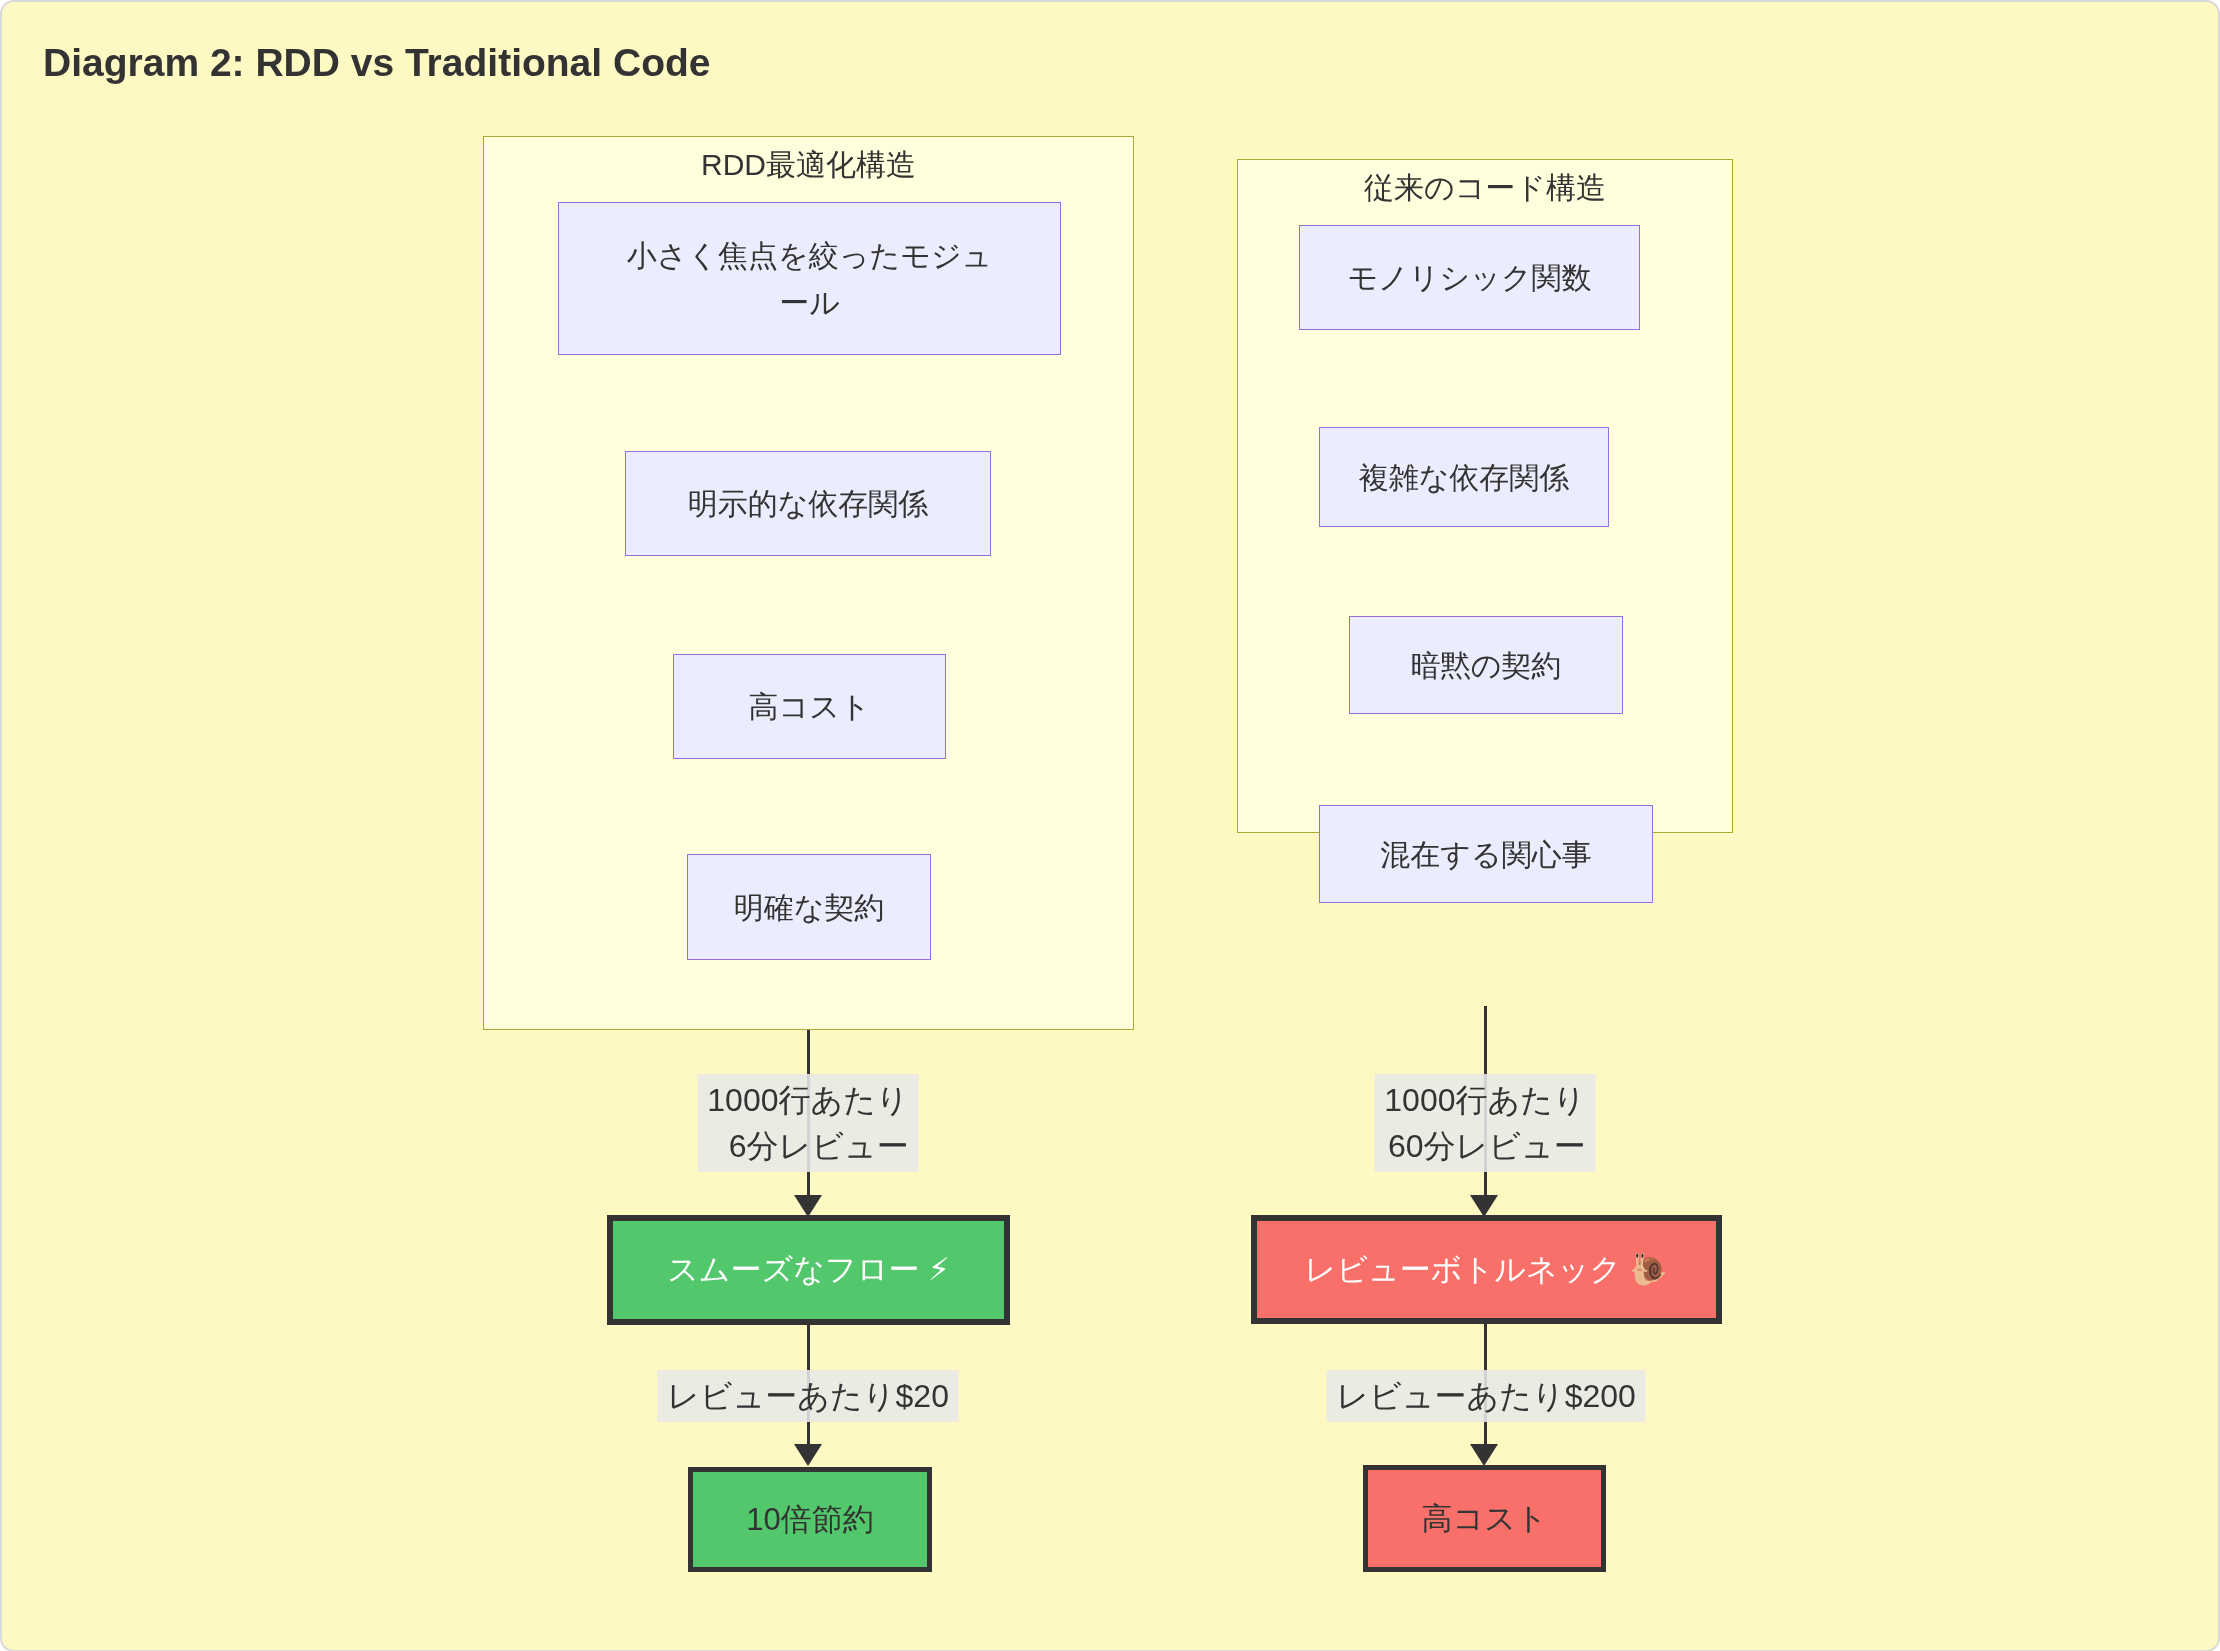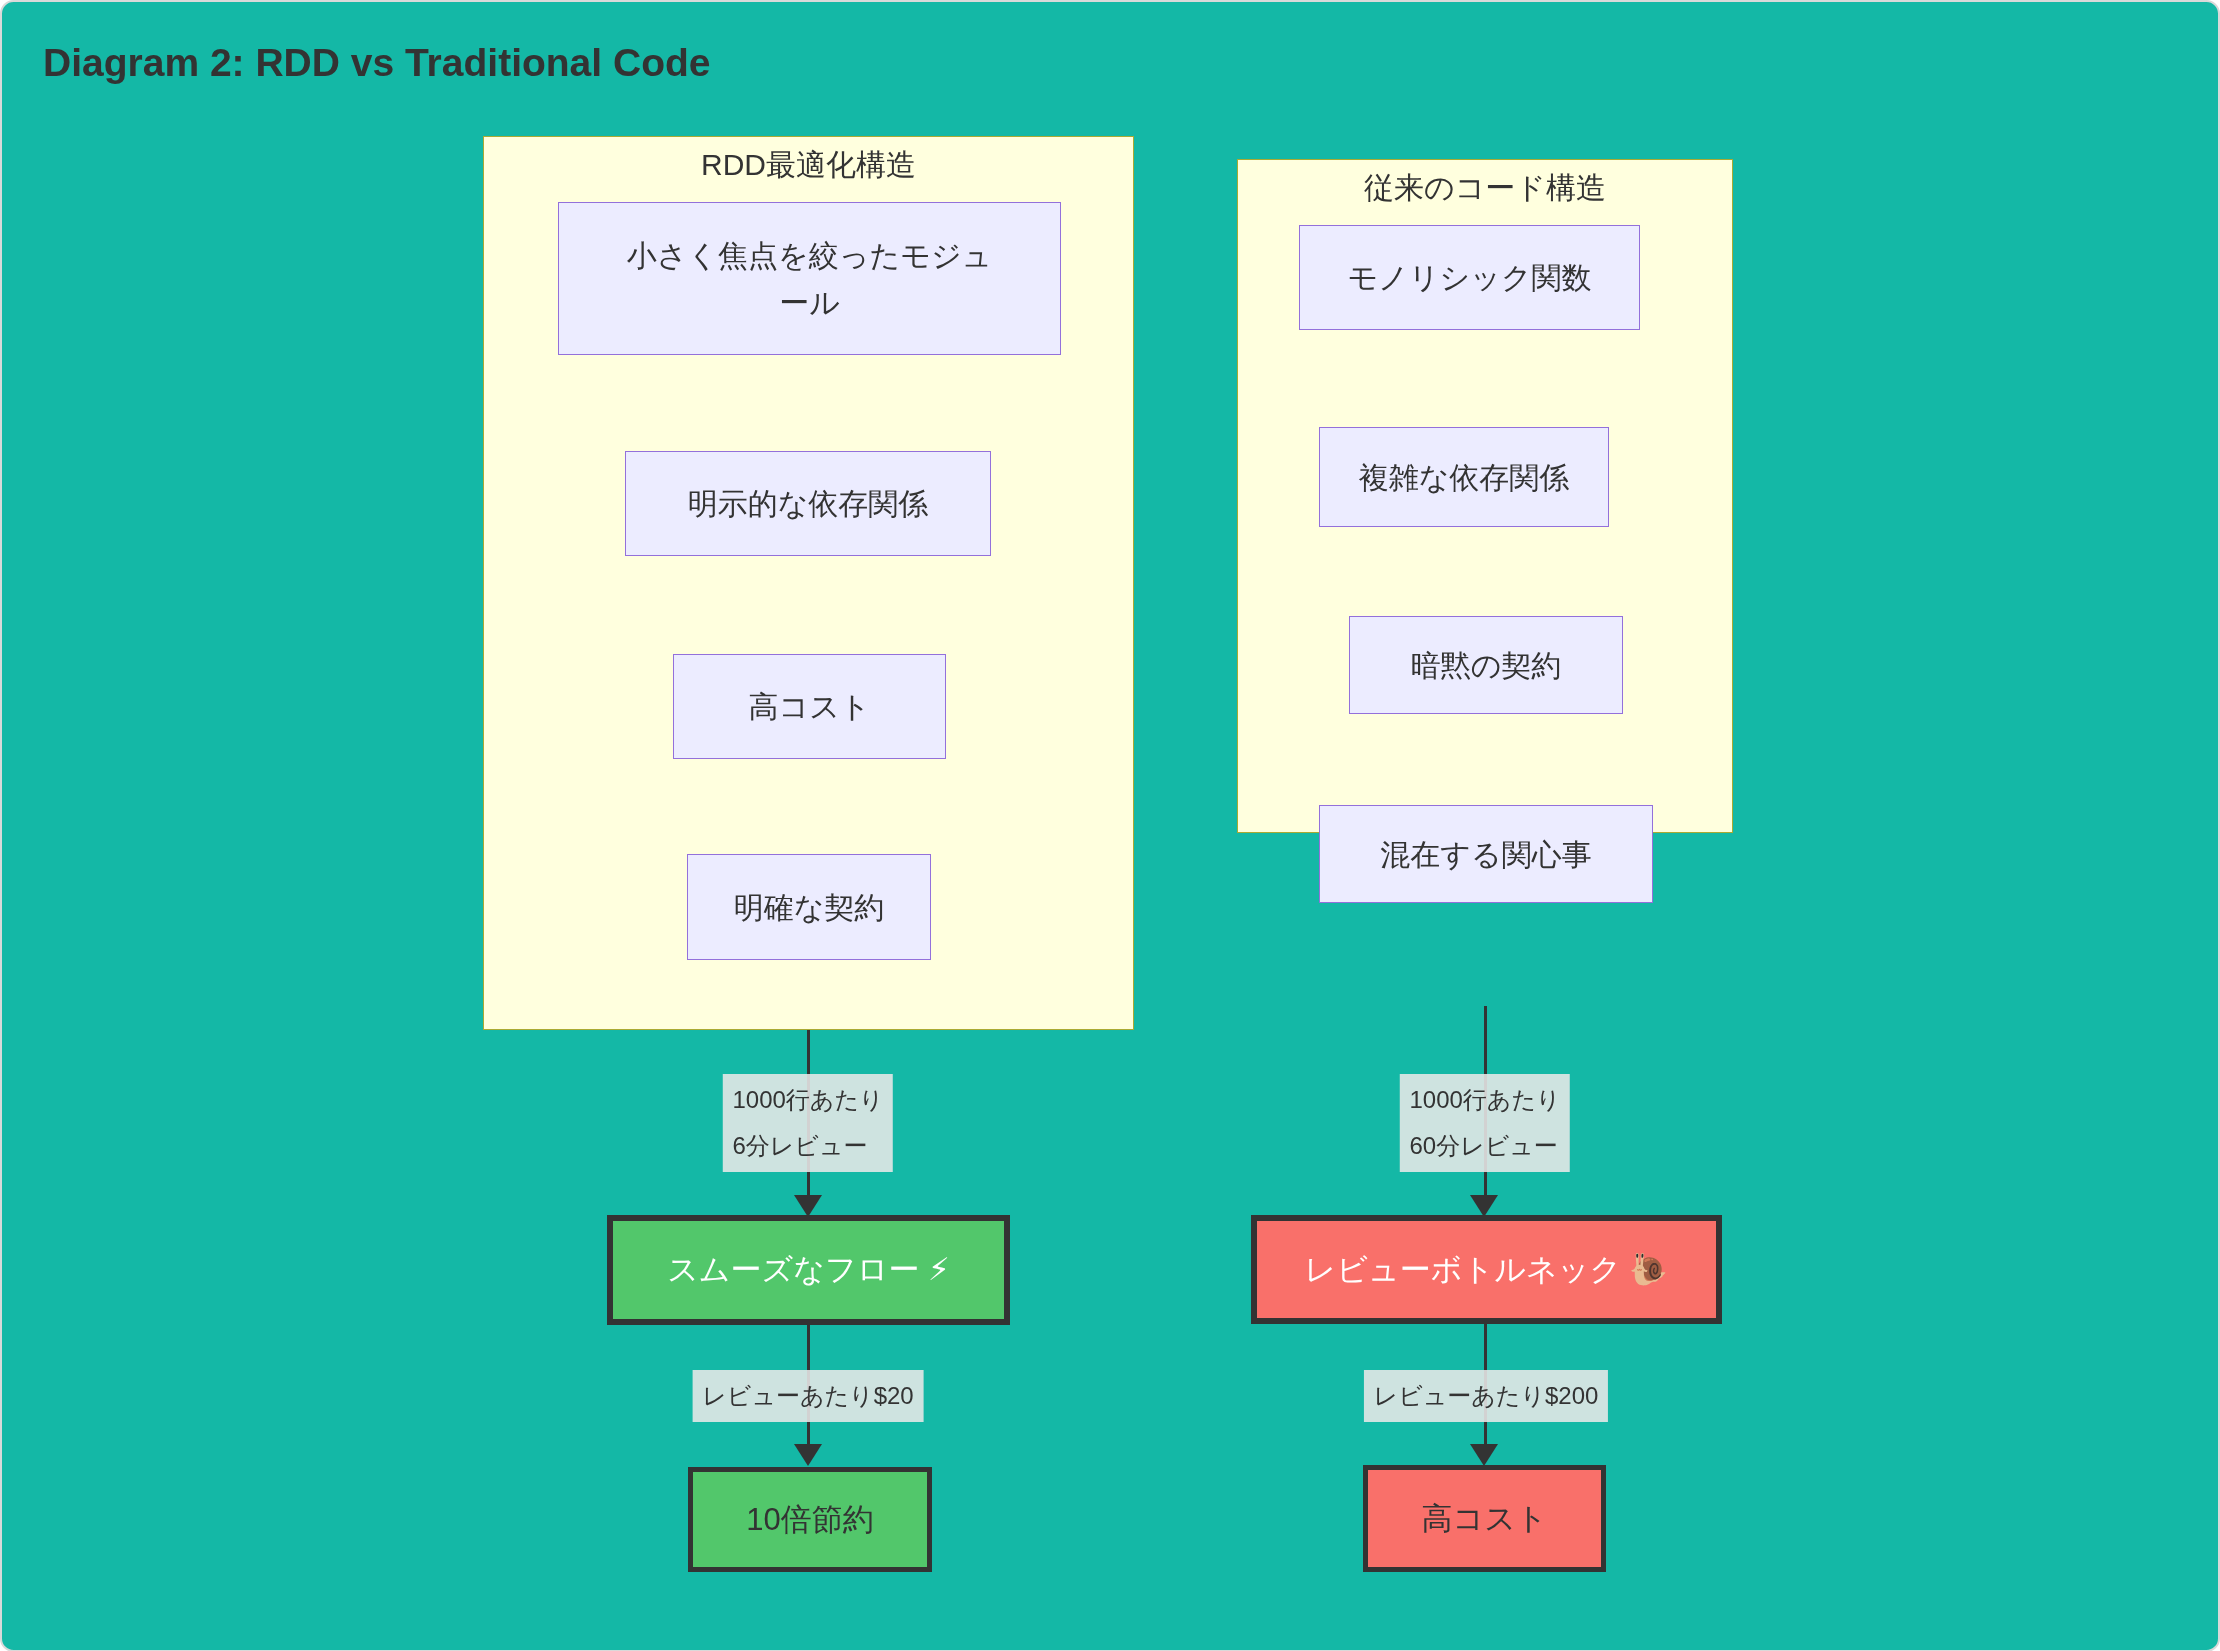--- a/index.html
+++ b/index.html
@@ -1,18 +1,18 @@
 <!DOCTYPE html>
 <html><head>
 <meta charset="utf-8">
 <style>
   html,body{margin:0;padding:0;background:#fff;}
   .page{
     position:relative; width:2220px; height:1652px; box-sizing:border-box;
-    background:#14b8a6; border:2.9px solid #d9d9d9; border-radius:13.6px; overflow:hidden;
+    background:#fef9c3; border:2.9px solid #d9d9d9; border-radius:13.6px; overflow:hidden;
     font-family:"Liberation Sans","DejaVu Sans",sans-serif; color:#333;
   }
   .diagram-title{
     position:absolute; left:41px; top:39px; font-size:39px; font-weight:700;
     color:#333; letter-spacing:0;
   }
   .subgraph{
     position:absolute; box-sizing:border-box; background:#ffffde;
     border:1.9px solid #aaaa33;
   }
@@ -27,21 +27,21 @@
   }
   .vline{ position:absolute; width:2.9px; background:#333333; }
   .arrowhead{
     position:absolute; width:0; height:0;
     border-left:14.6px solid transparent; border-right:14.6px solid transparent;
     border-top:22px solid #333333;
   }
   .edge-label{
     position:absolute; transform:translateX(-50%);
     background:rgba(232,232,232,0.88); color:#333;
-    font-size:24px; line-height:46px; text-align:left;
+    font-size:32px; line-height:46px; text-align:right;
     padding:2.9px 9.7px; white-space:nowrap; z-index:3;
   }
   .result-box{
     position:absolute; box-sizing:border-box;
     display:flex; align-items:center; justify-content:center; text-align:center;
     font-size:31px; white-space:nowrap; z-index:2;
   }
   .result-green{ background:#52c76b; border:6.8px solid #333333; color:#ffffff; }
   .result-red{ background:#f9706a; border:6.8px solid #333333; color:#ffffff; }
   .outcome-green{ background:#52c76b; border:5.8px solid #333333; color:#333333; }

